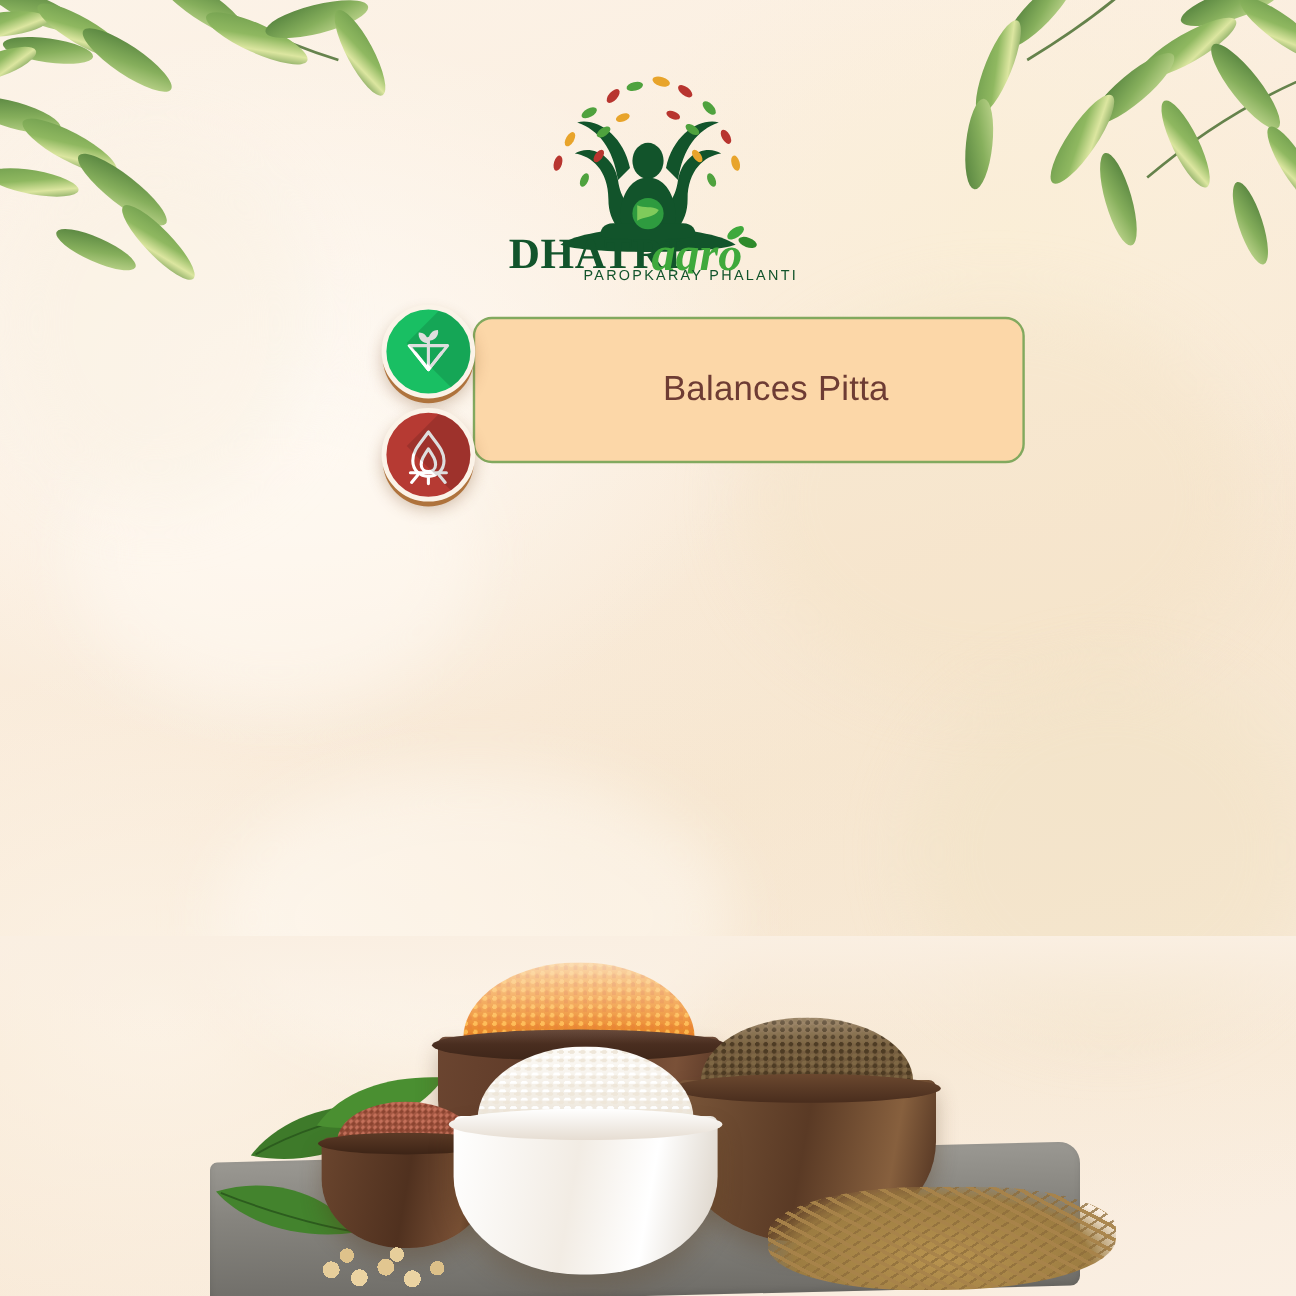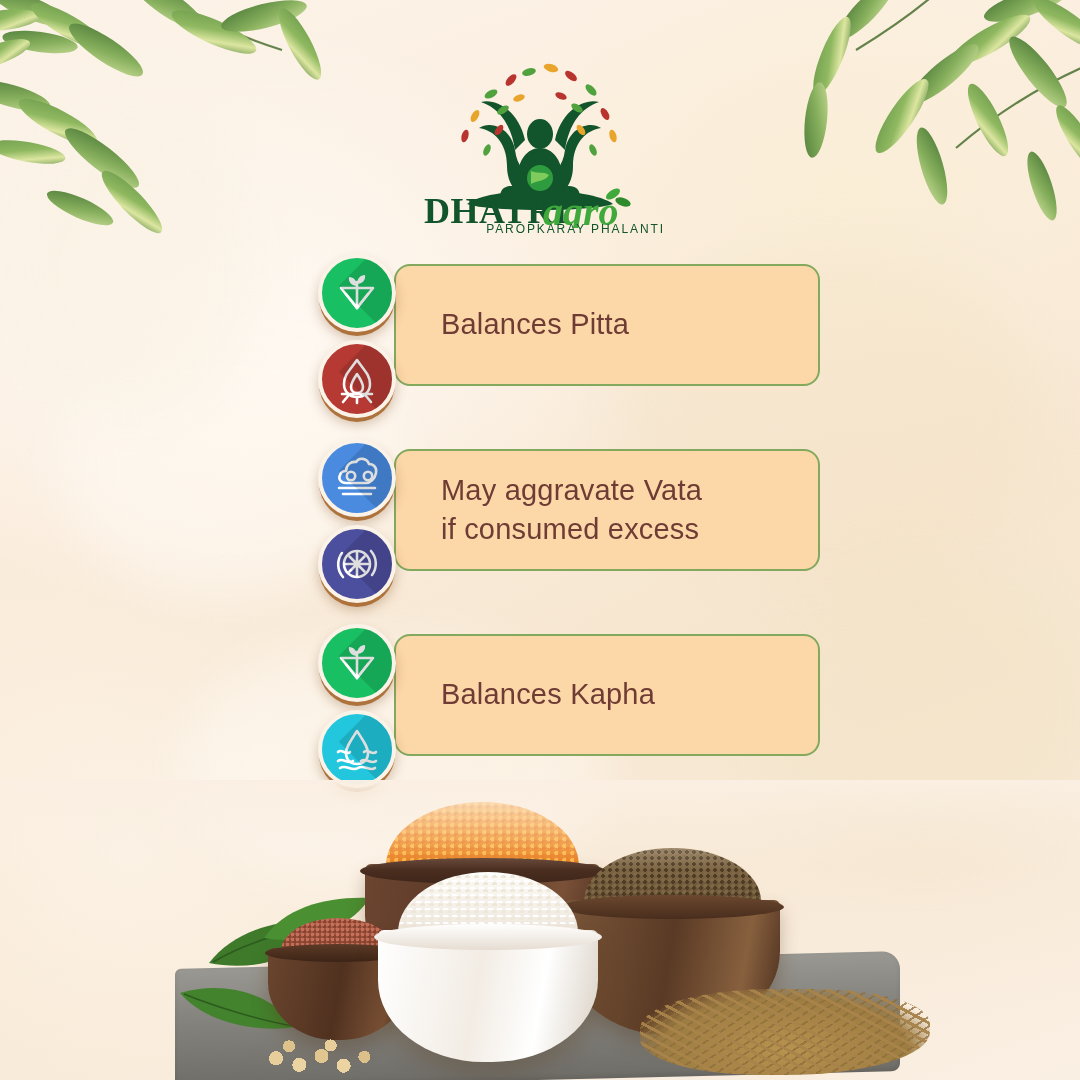--- a/index.html
+++ b/index.html
@@ -35,26 +35,26 @@
         width:250px;text-align:right;}
   .logo svg{display:block;}
 
   
   .row{position:absolute;left:318px;width:460px;height:150px;}
   .r1{top:252px;}
   .r2{top:437px;}
   .r3{top:622px;}
 
   .card{
-    position:absolute;left:76px;top:12px;width:426px;height:122px;
+    position:absolute;left:76px;top:12px;width:460px;height:122px;
     background:#FCD7A8;
     border:2px solid #82A95E;
     border-radius:16px;
     box-sizing:border-box;
-    display:flex;align-items:center;
+    display:flex;align-items:center;justify-content:center;
   }
   .card-text{
     margin-left:45px;
     color:#6E3C34;
     font-size:29px;
     line-height:1.36;
     letter-spacing:.2px;
     font-weight:400;
     white-space:pre-line;
   }
@@ -322,69 +322,21 @@
       <svg width="70" height="70" viewBox="0 0 70 70" fill="none" stroke="#FFFFFF" stroke-width="2.6" stroke-linecap="round" stroke-linejoin="round">
         <path d="M35 16 C 28 26, 22 31, 22 40 C 22 48, 28 53, 35 53 C 42 53, 48 48, 48 40
                  C 48 31, 42 26, 35 16 Z"></path>
         <path d="M35 30 C 31 36, 29 39, 29 43 C 29 47, 32 49, 35 49 C 38 49, 41 47, 41 43
                  C 41 39, 39 36, 35 30 Z"></path>
         <path d="M35 53 V59 M26 52 L21 58 M44 52 L49 58 M20 50 H50"></path>
       </svg>
     </div>
   </div>
 
-  <div class="row r2">
-    <div class="card">
-      <div class="card-text">May aggravate Vata
-if consumed excess</div>
-    </div>
-    <div class="ic ic-top c-blue">
-      <svg width="70" height="70" viewBox="0 0 70 70" fill="none" stroke="#FFFFFF" stroke-width="2.6" stroke-linecap="round" stroke-linejoin="round">
-        <path d="M24 40 C 19 40, 16 36, 18 32 C 19 29, 22 28, 24 28
-                 C 24 22, 29 18, 34 19 C 37 14, 45 15, 47 21
-                 C 52 21, 55 25, 54 30 C 53 36, 48 40, 44 40 Z"></path>
-        <circle cx="29" cy="33" r="4.2"></circle>
-        <circle cx="46" cy="33" r="4.2"></circle>
-        <path d="M17 45 H53 M21 51 H49"></path>
-      </svg>
-    </div>
-    <div class="ic ic-bot c-indigo">
-      <svg width="70" height="70" viewBox="0 0 70 70" fill="none" stroke="#FFFFFF" stroke-width="2.6" stroke-linecap="round" stroke-linejoin="round">
-        <circle cx="35" cy="35" r="13"></circle>
-        <path d="M35 24 V46 M24 35 H46 M27.5 27.5 L42.5 42.5 M42.5 27.5 L27.5 42.5"></path>
-        <path d="M49 22 A19 19 0 0 1 50 46"></path>
-        <path d="M21 48 A19 19 0 0 1 20 24"></path>
-      </svg>
-    </div>
-  </div>
-
-  <div class="row r3">
-    <div class="card">
-      <div class="card-text">Balances Kapha</div>
-    </div>
-    <div class="ic ic-top c-green">
-      <svg width="70" height="70" viewBox="0 0 70 70" fill="none" stroke="#FFFFFF" stroke-width="2.6" stroke-linecap="round" stroke-linejoin="round">
-        <path d="M19 30 H51 L35 50 Z"></path>
-        <path d="M35 50 V24"></path>
-        <path d="M35 28 C 30 28, 26 24, 27 19 C 32 19, 35 23, 35 28 Z" fill="#FFFFFF" stroke="none"></path>
-        <path d="M35 26 C 40 26, 44 22, 43 17 C 38 17, 35 21, 35 26 Z" fill="#FFFFFF" stroke="none"></path>
-        <path d="M24 36 L35 50 L46 36"></path>
-      </svg>
-    </div>
-    <div class="ic ic-bot c-cyan">
-      <svg width="70" height="70" viewBox="0 0 70 70" fill="none" stroke="#FFFFFF" stroke-width="2.6" stroke-linecap="round" stroke-linejoin="round">
-        <path d="M35 17 C 28 28, 24 33, 24 39 C 24 46, 29 50, 35 50
-                 C 41 50, 46 46, 46 39 C 46 33, 42 28, 35 17 Z"></path>
-        <path d="M16 38 C 20 34, 24 42, 28 38"></path>
-        <path d="M42 38 C 46 34, 50 42, 54 38"></path>
-        <path d="M16 47 C 21 43, 26 51, 31 47 M39 47 C 44 43, 49 51, 54 47"></path>
-        <path d="M18 54 C 24 50, 30 58, 36 54 C 42 50, 48 58, 53 54"></path>
-      </svg>
-    </div>
-  </div>
+
 
   <div class="food">
     <div class="slab"></div>
 
     <svg class="food-leaf fl1" width="130" height="60" viewBox="0 0 130 60">
       <path d="M4 48 C 30 14, 78 2, 126 6 C 104 40, 54 58, 4 48 Z" fill="#3E7A2A"></path>
       <path d="M8 47 C 40 28, 86 14, 124 8" stroke="#2C5C1E" stroke-width="1.6" fill="none"></path>
     </svg>
     <svg class="food-leaf fl2" width="120" height="62" viewBox="0 0 120 62">
       <path d="M2 20 C 28 50, 78 60, 118 54 C 96 22, 48 6, 2 20 Z" fill="#43832D"></path>

